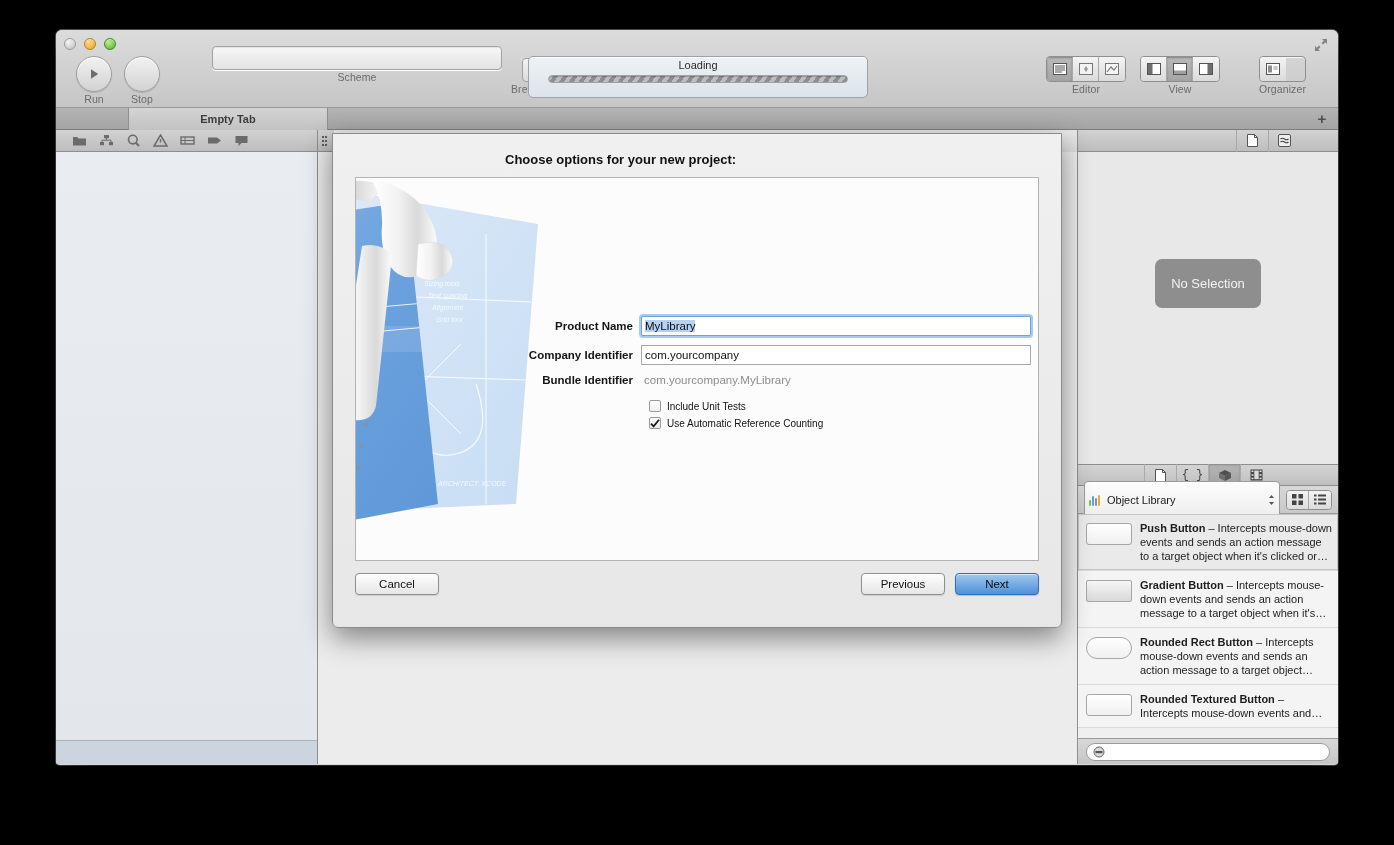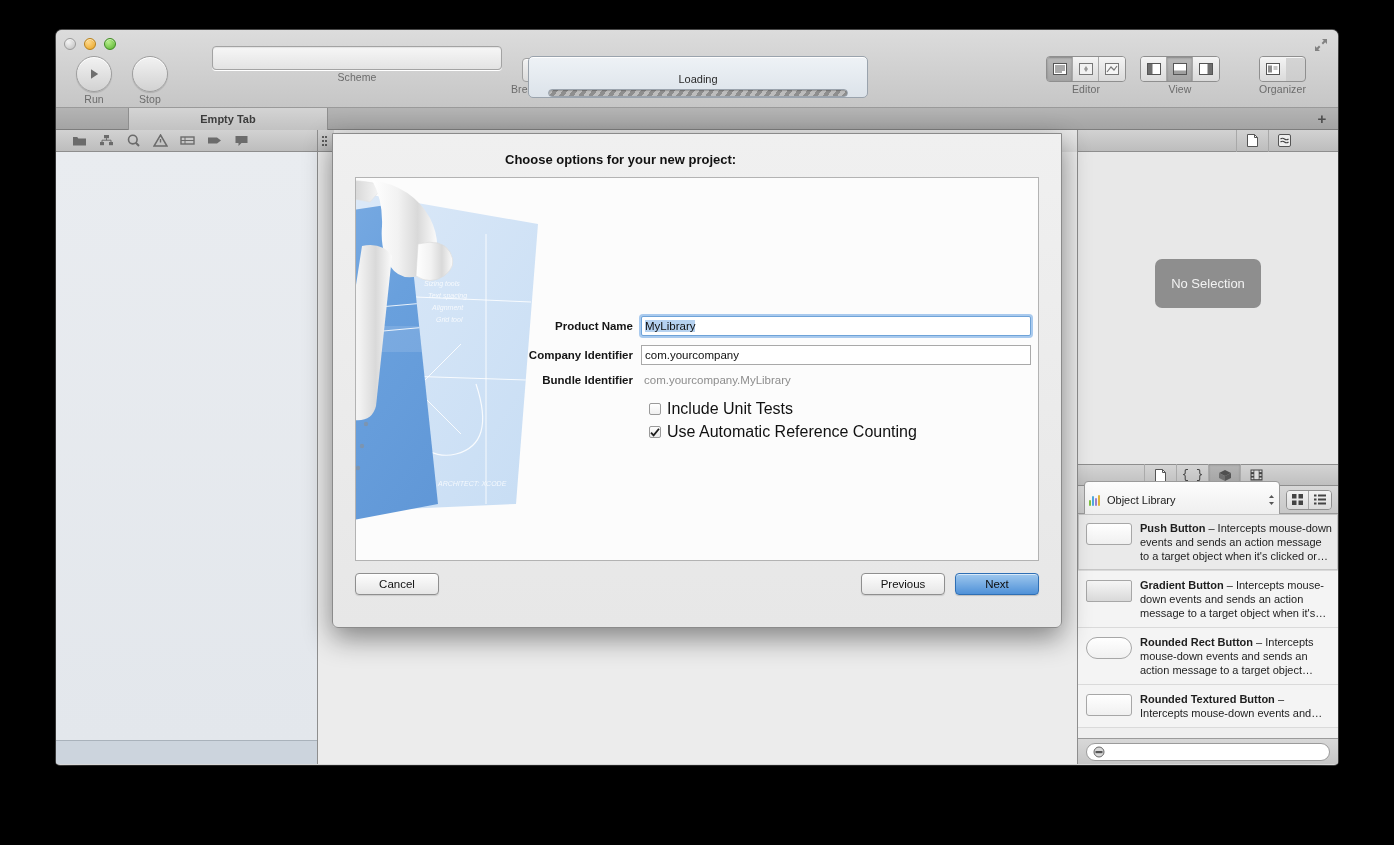--- a/index.html
+++ b/index.html
@@ -34,21 +34,21 @@
   .light { width:12px; height:12px; border-radius:50%; box-shadow:inset 0 1px 0 rgba(255,255,255,.55); }
   .light.close { background:radial-gradient(circle at 35% 30%, #f4f4f4, #bdbdbd); border:1px solid #9b9b9b; }
   .light.min   { background:radial-gradient(circle at 35% 30%, #ffd98a, #e8a321); border:1px solid #b8811a; }
   .light.max   { background:radial-gradient(circle at 35% 30%, #b8f08a, #55b02c); border:1px solid #3f8b21; }
 
   #fullscreen-btn { position:absolute; right:8px; top:6px; width:18px; height:18px; opacity:.55; }
 
   .tb-group { position:absolute; text-align:center; }
   .tb-caption { font-size:10.5px; color:#6b6b6b; margin-top:1px; letter-spacing:.1px; }
 
-  #run-stop { left:20px; top:26px; display:flex; gap:20px; }
+  #run-stop { left:20px; top:26px; display:flex; gap:12px; }
   .circle-btn {
     width:36px; height:36px; border-radius:50%;
     background:linear-gradient(#f2f2f2,#d2d2d2);
     border:1px solid #9e9e9e;
     box-shadow:inset 0 1px 0 #fff, 0 1px 1px rgba(0,0,0,.14);
     display:flex; align-items:center; justify-content:center;
     position:relative;
   }
   .circle-col { display:flex; flex-direction:column; align-items:center; }
 
@@ -71,21 +71,21 @@
     box-shadow:inset 0 1px 0 #fff;
     display:flex; align-items:center; justify-content:center;
   }
 
   #activity {
     left:472px; top:26px; width:340px; height:42px;
     border-radius:5px;
     background:linear-gradient(#eef2f6,#dce3ea);
     border:1px solid #9aa3ad;
     box-shadow:inset 0 1px 0 rgba(255,255,255,.9);
-    padding-top:16px;
+    padding-top:2px;
   }
   #activity .act-title { font-size:11px; color:#2a2a2a; font-weight:normal; }
   #act-bar {
     margin:4px auto 0; width:300px; height:8px; border-radius:4px;
     border:1px solid #9aa3ad;
     background:repeating-linear-gradient(-55deg,#8e8e8e 0 4px,#bdbdbd 4px 8px);
     box-shadow:inset 0 1px 1px rgba(0,0,0,.2);
   }
 
   #editor-group { right:212px; top:26px; }
@@ -247,21 +247,21 @@
   }
   .sel-text { background:#b6d2f0; }
   .readonly { font-size:11.5px; color:#8d8d8d; padding-left:3px; }
   .crow { display:flex; align-items:center; gap:6px; margin-left:293px; margin-bottom:5px; }
   .cbox {
     width:12px; height:12px; border:1px solid #9a9a9a; border-radius:2px;
     background:linear-gradient(#fff,#f0f0f0);
     display:flex; align-items:center; justify-content:center;
   }
   .cbox.on { background:linear-gradient(#fdfdfd,#eaeaea); }
-  .clabel { font-size:16px; color:#111; }
+  .clabel { font-size:10px; color:#111; }
 
   #sheet-buttons {
     display:flex; align-items:center; padding:12px 22px 0;
   }
   .btn {
     height:22px; min-width:84px; padding:0 14px;
     border-radius:4px; border:1px solid #8f8f8f;
     background:linear-gradient(#fdfdfd,#e6e6e6);
     box-shadow:inset 0 1px 0 #fff, 0 1px 1px rgba(0,0,0,.12);
     font-size:11.5px; color:#111;

